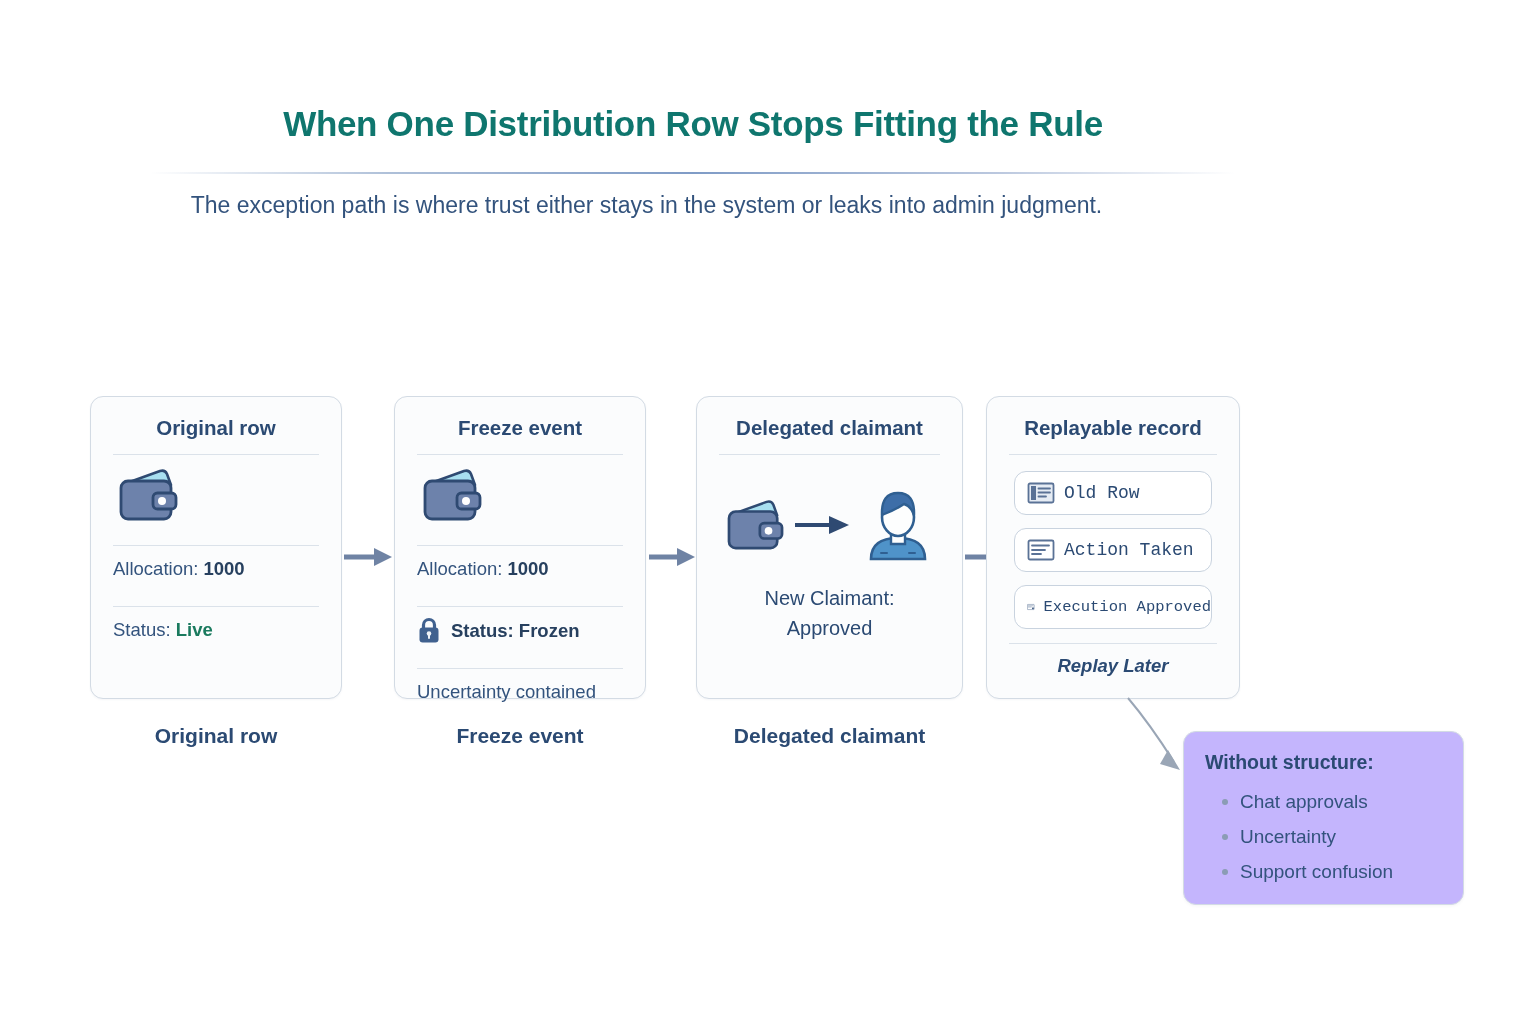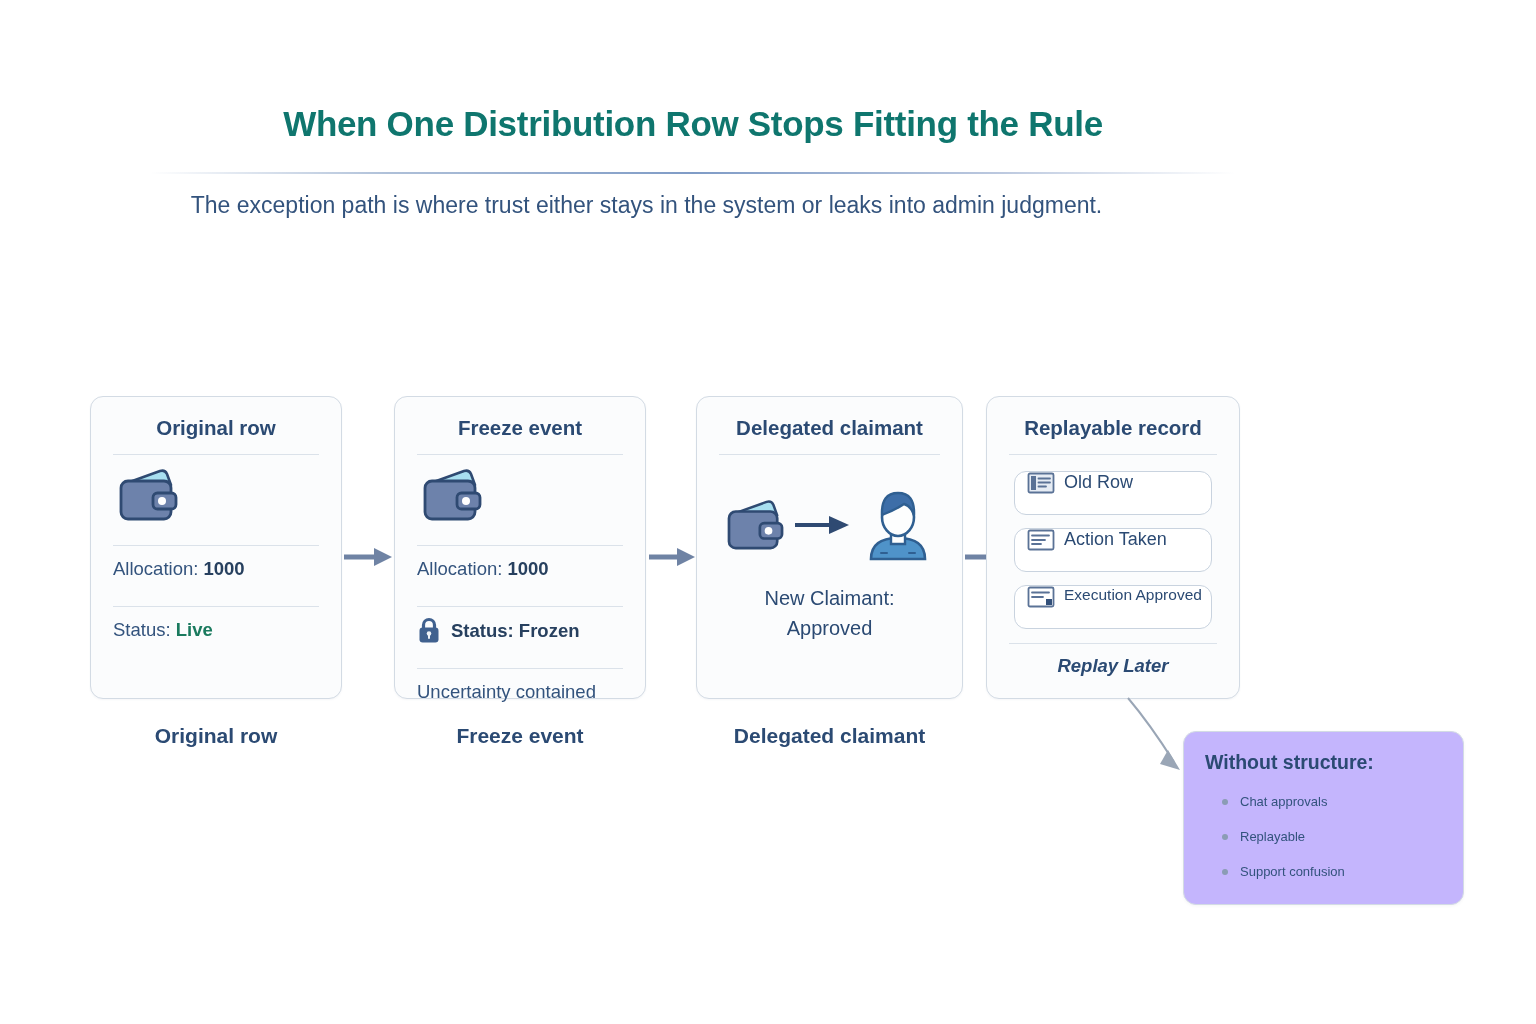--- a/index.html
+++ b/index.html
@@ -98,22 +98,24 @@
   
   .pill {
     box-sizing: border-box;
     margin: 0 auto;
     width: 198px;
     height: 44px;
     border: 1.5px solid #c9d3df;
     border-radius: 12px;
     background: #ffffff;
     display: flex;
+    align-items: center;
     gap: 9px;
     padding-left: 12px;
+    font-family: Liberation Mono, monospace;
   }
   .pill-label {
     font-size: 18px;
     color: #2b4a73;
     white-space: nowrap;
   }
   .pill-label.small { font-size: 15.5px; }
   .replay-later {
     text-align: center;
     font-size: 18.5px;
@@ -151,21 +153,21 @@
     font-weight: bold;
     color: #2b4a73;
     padding: 19px 0 0 21px;
   }
   #callout ul {
     margin: 10px 0 0 0;
     padding: 0 0 0 38px;
     list-style: none;
   }
   #callout li {
-    font-size: 13px;
+    font-size: 19px;
     color: #33537d;
     line-height: 35px;
     position: relative;
     padding-left: 18px;
     white-space: nowrap;
   }
   #callout li::before {
     content: "";
     position: absolute;
     left: 0;
@@ -324,16 +326,16 @@
 
 <svg id="callout-arrow" width="120" height="110" viewBox="0 0 120 110">
   <path d="M28 18 Q50 44 74 82" stroke="#9aa6b6" stroke-width="2" fill="none"></path>
   <path d="M68 70 L80 90 L60 84 Z" fill="#9aa6b6"></path>
 </svg>
 
 <div id="callout">
   <div id="callout-title">Without structure:</div>
   <ul>
     <li>Chat approvals</li>
-    <li>Replayable</li>
+    <li>Uncertainty</li>
     <li>Support confusion</li>
   </ul>
 </div>
 
 </body></html>

